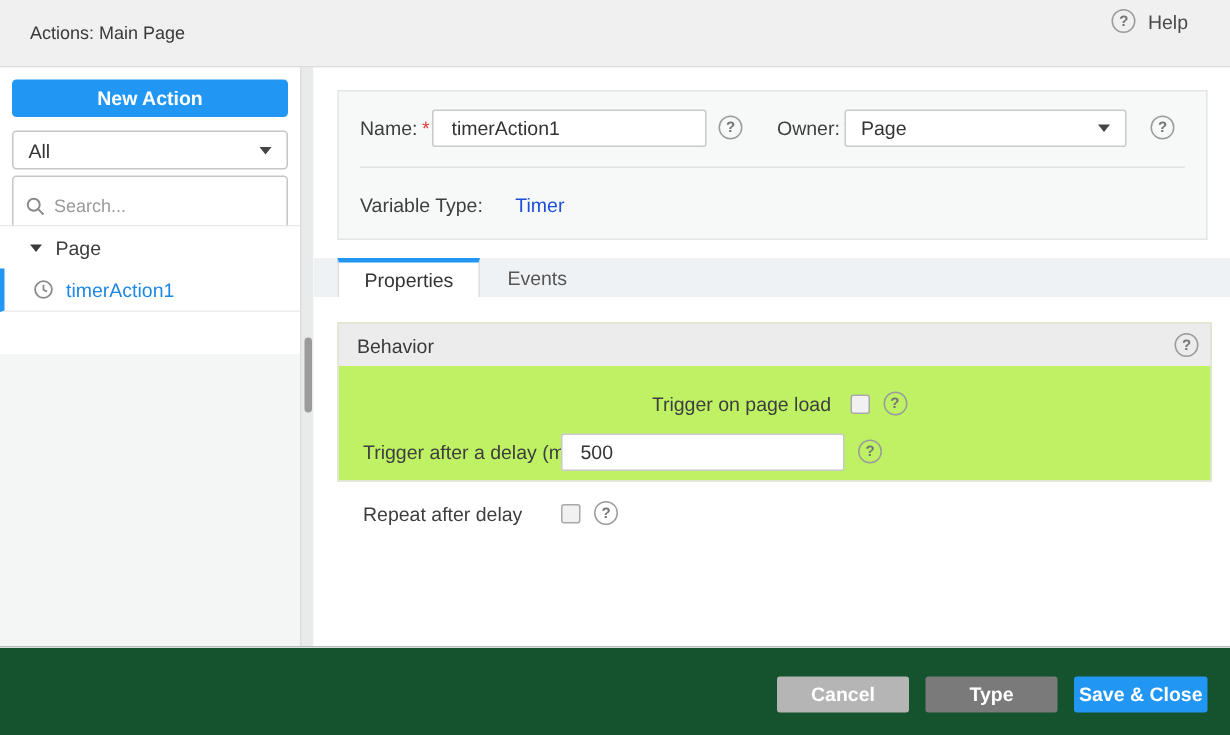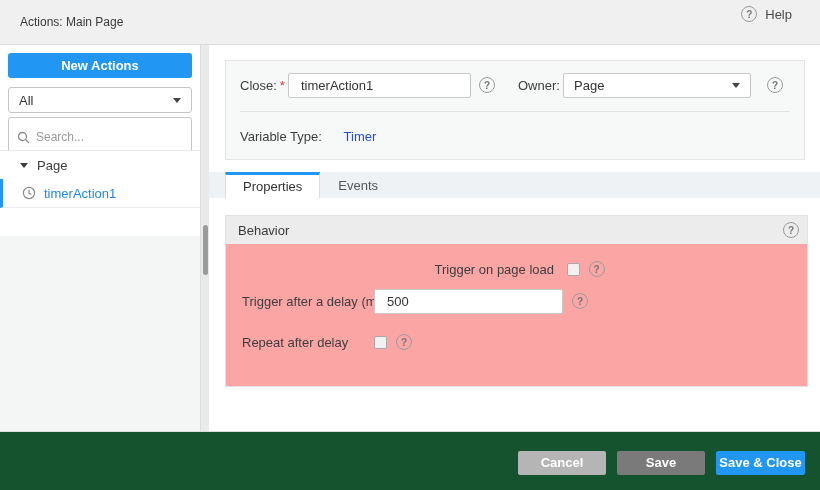--- a/index.html
+++ b/index.html
@@ -55,21 +55,21 @@
   .fp-row2 { position:absolute; left:14px; top:63px; height:26px; line-height:26px; }
   .vt-label { color:#3e3e3e; }
   .vt-value { color:#1d4ed8; margin-left:18px; }
 
   
   .tabstrip { position:absolute; left:0; top:127px; width:611px; height:26px; background:#eff2f5; display:flex; align-items:flex-end; }
   .tab { height:26px; display:flex; align-items:center; justify-content:center; cursor:pointer; color:#555; padding:0 18px; }
   .tab.active { background:#fff; border-top:3px solid #2196f3; border-left:1px solid #ddd; border-right:1px solid #ddd; color:#333; margin-left:16px; padding:0 17px; }
 
   
-  .bh-panel { position:absolute; left:16px; top:170px; width:583px; height:172px; border:1px solid #e2e2e2; background:#fca5a5; }
+  .bh-panel { position:absolute; left:16px; top:170px; width:583px; height:106px; border:1px solid #e2e2e2; background:#bef264; }
   .bh-header { position:relative; height:28px; background:#ececec; display:flex; align-items:center; padding:0 10px 0 12px; color:#3a3a3a; }
   .bh-header .qicon { position:absolute; right:8px; top:6px; }
   .bh-row { position:absolute; left:16px; right:10px; height:26px; display:flex; align-items:center; }
   .bh-row .row-label { width:132px; color:#3e3e3e; white-space:nowrap; overflow:hidden; flex:0 0 132px; }
   .checkbox { width:13px; height:13px; border:1px solid #a9a9a9; border-radius:2px; background:#f1f1f1; cursor:pointer; flex:0 0 auto; }
   .bh-row .qicon { margin-left:9px; }
   .delay-input { width:189px; height:25px; flex:0 0 auto; position:static; }
 
   
   .footer { position:absolute; left:0; top:431px; width:820px; height:59px; background:#14532d; border-top:1px solid #dcdcdc; }
@@ -87,21 +87,21 @@
 
   <div class="header">
     <div class="header-title">Actions: Main Page</div>
     <div class="header-help">
       <span class="qicon"></span>
       <span>Help</span>
     </div>
   </div>
 
   <div class="sidebar">
-    <div class="btn-new">New Actions</div>
+    <div class="btn-new">New Action</div>
 
     <div class="filter-box">
       <span class="lbl">All</span>
       <span class="sel-caret"></span>
     </div>
 
     <div class="search-box">
       <svg class="icon-svg" width="13" height="13" viewBox="0 0 13 13">
         <circle cx="5.5" cy="5.5" r="4" fill="none" stroke="#8a8a8a" stroke-width="1.3"></circle>
         <line x1="8.6" y1="8.6" x2="12" y2="12" stroke="#8a8a8a" stroke-width="1.3"></line>
@@ -127,21 +127,21 @@
   </div>
 
   <div class="vstrip">
     <div class="vthumb"></div>
   </div>
 
   <div class="main">
 
     <div class="form-panel">
       <div class="fp-row1">
-        <span class="fld-label" style="left:14px;"><span>Close:</span><span class="req">*</span></span>
+        <span class="fld-label" style="left:14px;"><span>Name:</span><span class="req">*</span></span>
         <input class="txt-input" style="left: 62px; top: 0px; width: 183px;" type="text" value="timerAction1">
         <span class="qicon" style="position:absolute; left:253px; top:4px;"></span>
         <span class="fld-label" style="left:292px;"><span>Owner:</span><span class="req">*</span></span>
         <div class="sel-box" style="left:337px; top:0; width:188px;">
           <span class="lbl">Page</span>
           <span class="sel-caret"></span>
         </div>
         <span class="qicon" style="position:absolute; left:541px; top:4px;"></span>
       </div>
       <div class="fp-divider"></div>
@@ -178,17 +178,17 @@
         <span class="row-label">Repeat after delay</span>
         <span class="checkbox"></span>
         <span class="qicon"></span>
       </div>
     </div>
 
   </div>
 
   <div class="footer">
     <button class="btn btn-cancel">Cancel</button>
-    <button class="btn btn-save">Save</button>
+    <button class="btn btn-save">Type</button>
     <button class="btn btn-saveclose">Save &amp; Close</button>
   </div>
 
 </div>
 
 </body></html>

